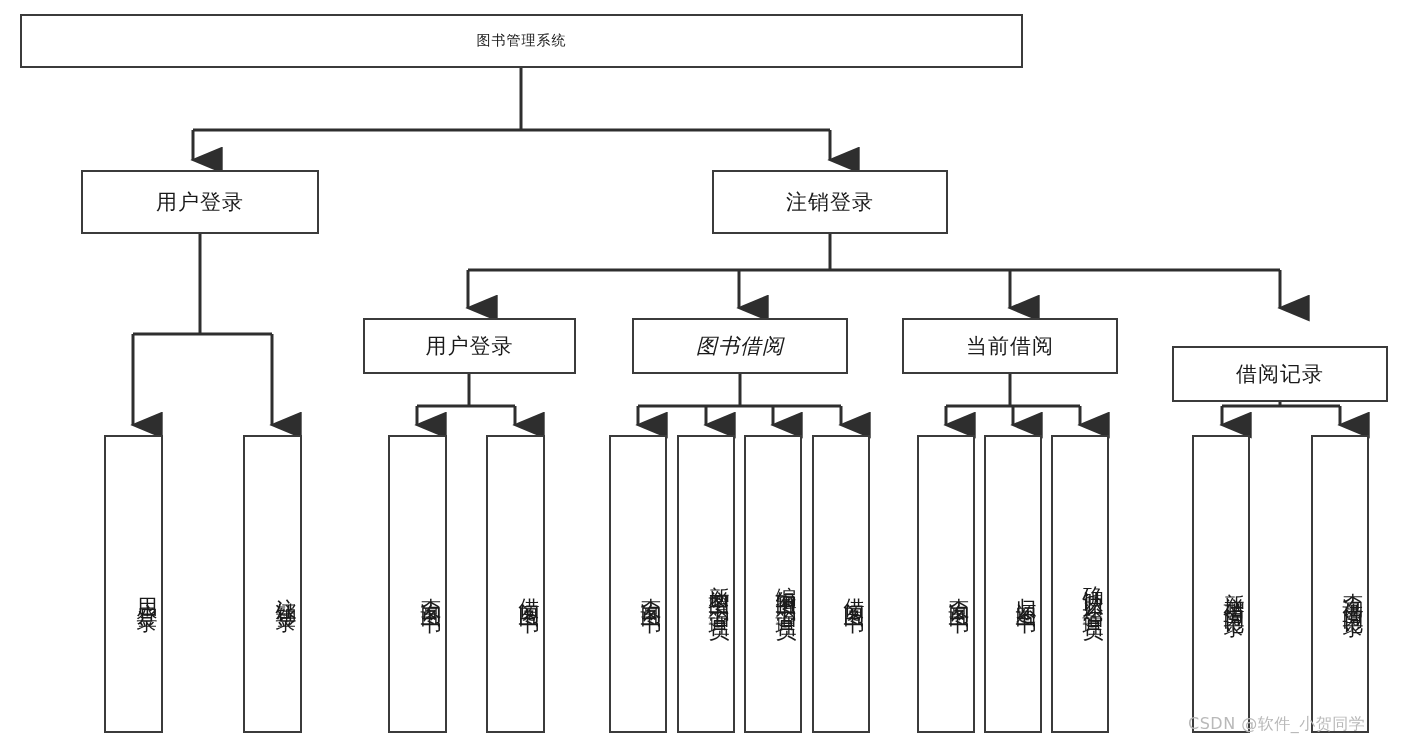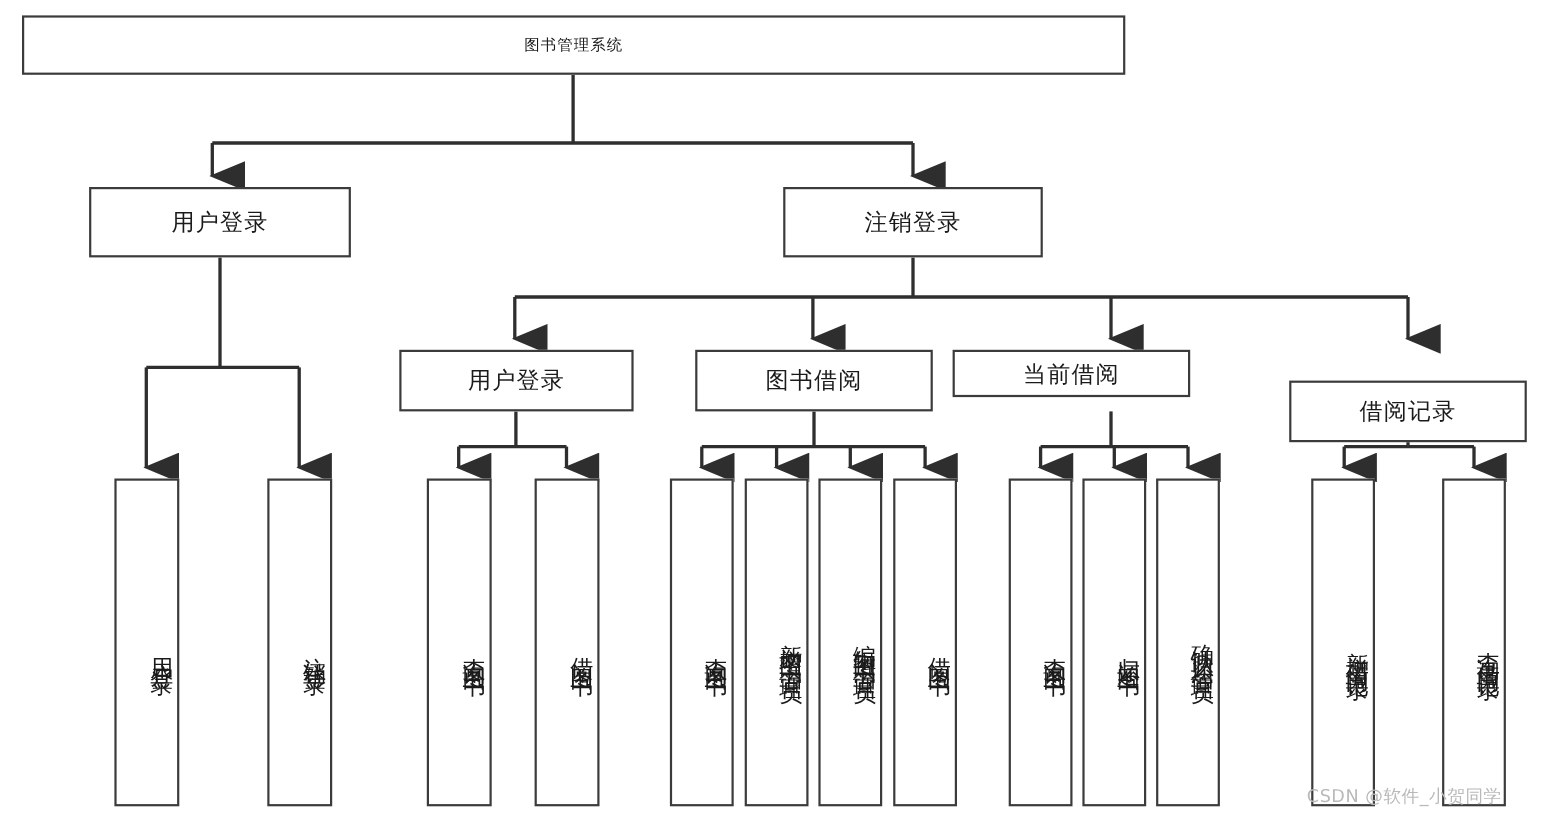--- a/index.html
+++ b/index.html
@@ -127,24 +127,24 @@
   <div class="node h" style="left:81px; top:170px; width:238px; height:64px;">
     <span class="lbl">用户登录</span>
   </div>
   <div class="node h" style="left:712px; top:170px; width:236px; height:64px;">
     <span class="lbl">注销登录</span>
   </div>
 
   <div class="node h" style="left:363px; top:318px; width:213px; height:56px;">
     <span class="lbl">用户登录</span>
   </div>
-  <div class="node h" style="left:632px; top:318px; width:216px; height:56px;">
+  <div class="node h" style="left:632px; top:318px; width:216px; height:56px;font-style:italic;">
     <span class="lbl">图书借阅</span>
   </div>
-  <div class="node h" style="left:866px; top:318px; width:216px; height:43px;">
+  <div class="node h" style="left:902px; top:318px; width:216px; height:56px;">
     <span class="lbl">当前借阅</span>
   </div>
   <div class="node h" style="left:1172px; top:318px; width:216px; height:56px;margin-top:28px;">
     <span class="lbl">借阅记录</span>
   </div>
 
   <div class="node v" style="left:104px; top:435px; width:59px; height:298px;">
     <span class="lbl">用户登录</span>
   </div>
   <div class="node v" style="left:243px; top:435px; width:59px; height:298px;">

